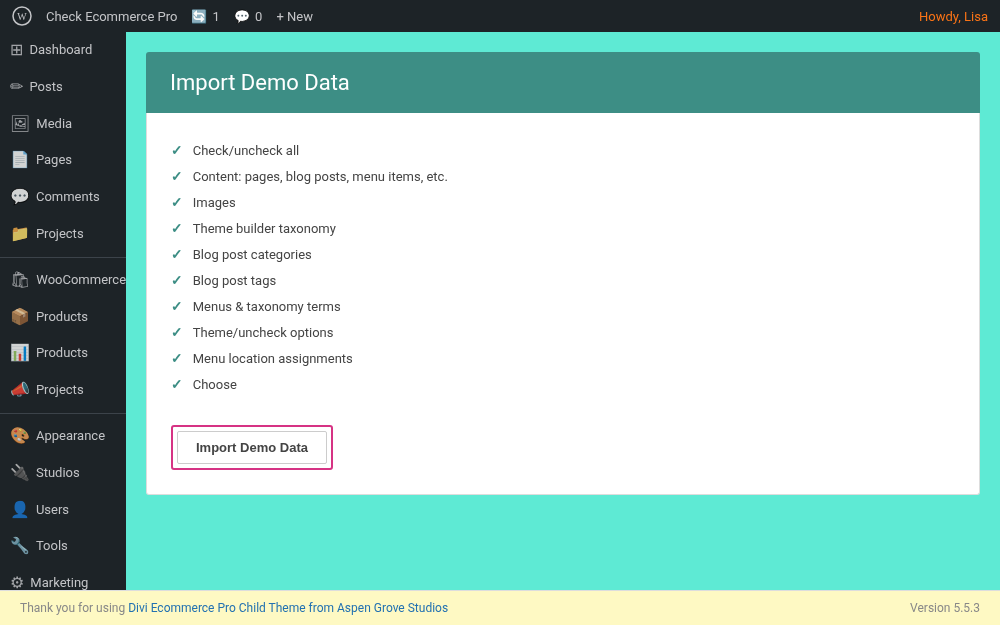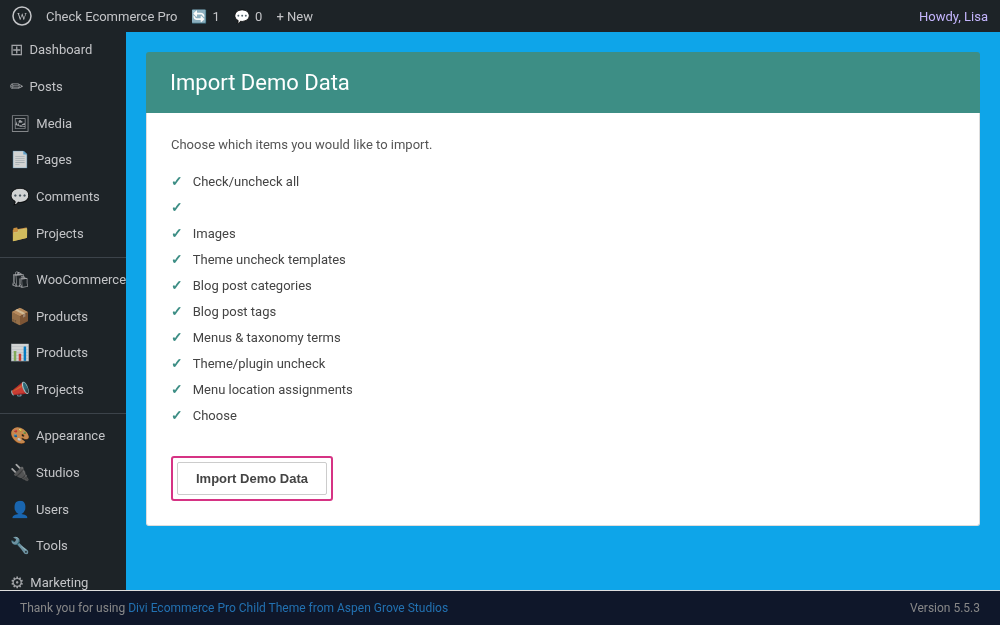--- a/index.html
+++ b/index.html
@@ -10,21 +10,21 @@
       background: #1d2327;
       height: 32px;
       display: flex;
       align-items: center;
       justify-content: space-between;
       padding: 0 12px;
       flex-shrink: 0;
     }
     .admin-bar-left { display: flex; align-items: center; gap: 14px; }
     .admin-bar-item { color: #c3c4c7; font-size: 13px; display: flex; align-items: center; gap: 5px; cursor: pointer; text-decoration: none; }
-    .admin-bar-right { color: #c4b5fd; font-size: 13px; }
+    .admin-bar-right { color: #f97316; font-size: 13px; }
     .wp-icon { width: 20px; height: 20px; fill: #c3c4c7; }
 
     
     .main-layout { display: flex; flex: 1; overflow: hidden; }
 
     
     .sidebar {
       width: 126px;
       background: #1d2327;
       flex-shrink: 0;
@@ -38,21 +38,21 @@
       padding: 8px 10px;
       color: #c3c4c7;
       cursor: pointer;
       font-size: 13px;
       line-height: 1.3;
     }
     .sidebar-icon { font-size: 16px; flex-shrink: 0; opacity: 0.8; }
     .sidebar-separator { height: 1px; background: #3c434a; margin: 4px 0; }
 
     
-    .content-area { flex: 1; overflow-y: auto; padding: 20px 20px 20px 20px; background: #0ea5e9; }
+    .content-area { flex: 1; overflow-y: auto; padding: 20px 20px 20px 20px; background: #5eead4; }
 
     
     .page-header {
       background: #3d8e85;
       padding: 18px 24px;
       margin-bottom: 0;
       border-radius: 3px 3px 0 0;
     }
     .page-header h1 { color: #fff; font-size: 22px; font-weight: 400; }
 
@@ -92,21 +92,21 @@
       padding: 8px 18px;
       font-size: 13px;
       font-weight: 600;
       cursor: pointer;
       color: #444;
       border-radius: 2px;
     }
 
     
     .footer {
-      background: #0f172a;
+      background: #fef9c3;
       border-top: 1px solid #ddd;
       padding: 10px 20px;
       display: flex;
       justify-content: space-between;
       align-items: center;
       font-size: 12px;
       color: #888;
       flex-shrink: 0;
     }
     .footer a { color: #2271b1; text-decoration: none; }
@@ -208,52 +208,52 @@
       <span>Marketing</span>
     </div>
 
   </nav>
 
   <div class="content-area">
     <div class="page-header">
       <h1>Import Demo Data</h1>
     </div>
     <div class="main-card">
-      <p class="intro-text">Choose which items you would like to import.</p>
       <ul class="checklist">
         <li>
           <span class="check-icon">✓</span>
           <span>Check/uncheck all</span>
         </li>
         <li>
           <span class="check-icon">✓</span>
+          <span>Content: pages, blog posts, menu items, etc.</span>
         </li>
         <li>
           <span class="check-icon">✓</span>
           <span>Images</span>
         </li>
         <li>
           <span class="check-icon">✓</span>
-          <span>Theme uncheck templates</span>
+          <span>Theme builder taxonomy</span>
         </li>
         <li>
           <span class="check-icon">✓</span>
           <span>Blog post categories</span>
         </li>
         <li>
           <span class="check-icon">✓</span>
           <span>Blog post tags</span>
         </li>
         <li>
           <span class="check-icon">✓</span>
           <span>Menus &amp; taxonomy terms</span>
         </li>
         <li>
           <span class="check-icon">✓</span>
-          <span>Theme/plugin uncheck</span>
+          <span>Theme/uncheck options</span>
         </li>
         <li>
           <span class="check-icon">✓</span>
           <span>Menu location assignments</span>
         </li>
         <li>
           <span class="check-icon">✓</span>
           <span>Choose</span>
         </li>
       </ul>

